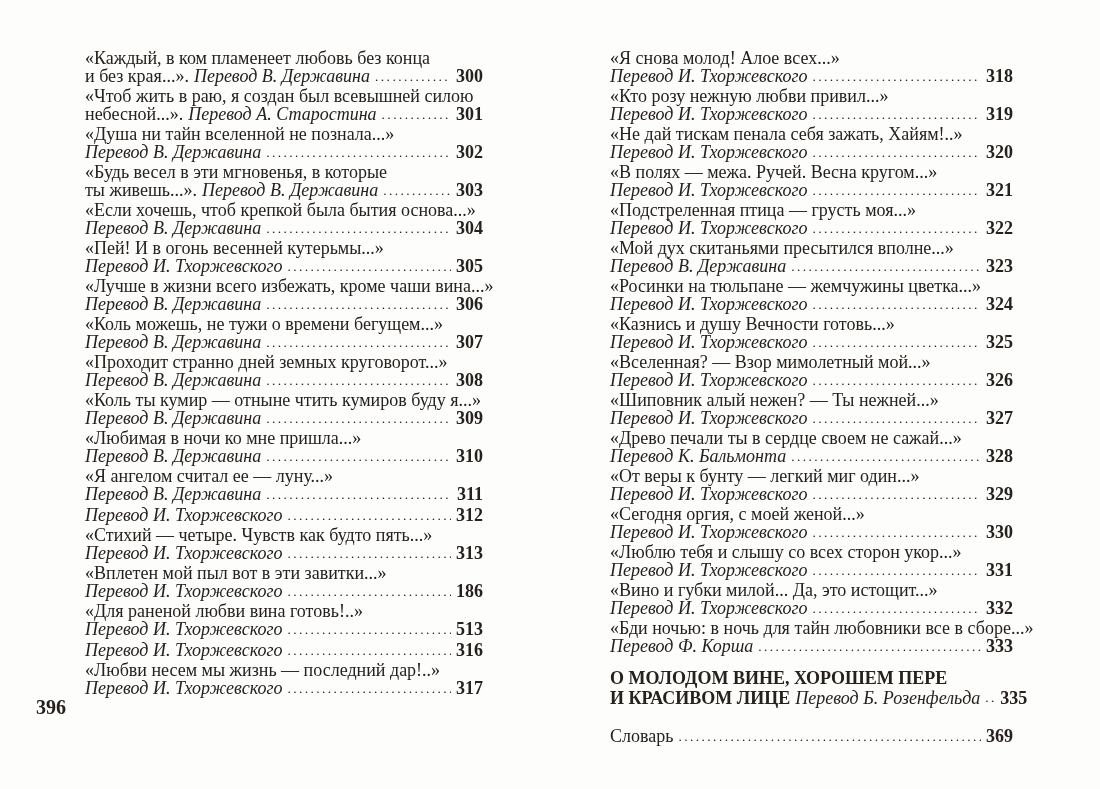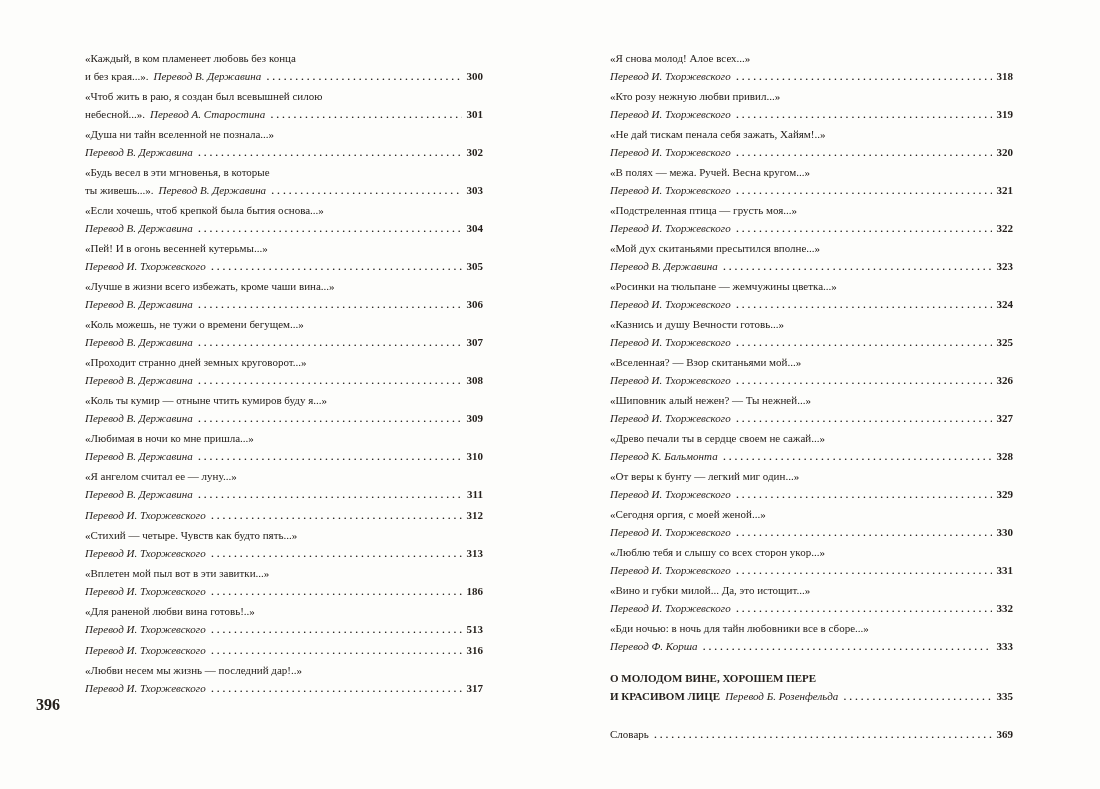--- a/index.html
+++ b/index.html
@@ -17,32 +17,32 @@
     width: 1100px;
     height: 789px;
   }
   .columns {
     position: absolute;
     left: 85px;
     top: 50px;
     width: 930px;
     display: flex;
   }
-  .col { font-size: 11px; }
+  .col { font-size: 18px; }
   .col-left  { width: 398px; margin-right: 127px; }
   .col-right { width: 403px; }
 
   .entry { margin-bottom: 3px; }
   .title-line {
     line-height: 17px;
     white-space: nowrap;
   }
   .last-line {
     display: flex;
-    align-items: center;
+    align-items: flex-end;
     line-height: 17px;
   }
   .tail { margin-right: 5px; white-space: nowrap; }
   .italic { font-style: italic; white-space: nowrap; }
   .bold { font-weight: bold; }
   .leader {
     flex: 1 1 auto;
     min-width: 10px;
     overflow: hidden;
     white-space: nowrap;
@@ -57,21 +57,21 @@
 
   .section { margin-top: 14px; }
   .section .title-line, .section .last-line { line-height: 18px; }
   .dict { margin-top: 20px; }
 
   .folio {
     position: absolute;
     left: 36px;
     top: 696px;
     font-weight: bold;
-    font-size: 16px;
+    font-size: 20px;
   }
 </style>
 </head>
 <body>
 
 <div class="book-page">
 
   <div class="folio">396</div>
 
   <div class="columns">
@@ -286,21 +286,21 @@
           </div>
           <div class="entry">
             <div class="title-line">«Казнись и душу Вечности готовь...»</div>
             <div class="last-line">
               <span class="italic">Перевод И. Тхоржевского</span>
               <span class="leader"></span>
               <span class="pagenum">325</span>
             </div>
           </div>
           <div class="entry">
-            <div class="title-line">«Вселенная? — Взор скитаньями мой...»</div>
+            <div class="title-line">«Вселенная? — Взор мимолетный мой...»</div>
             <div class="last-line">
               <span class="italic">Перевод И. Тхоржевского</span>
               <span class="leader"></span>
               <span class="pagenum">326</span>
             </div>
           </div>
           <div class="entry">
             <div class="title-line">«Шиповник алый нежен? — Ты нежней...»</div>
             <div class="last-line">
               <span class="italic">Перевод И. Тхоржевского</span>

